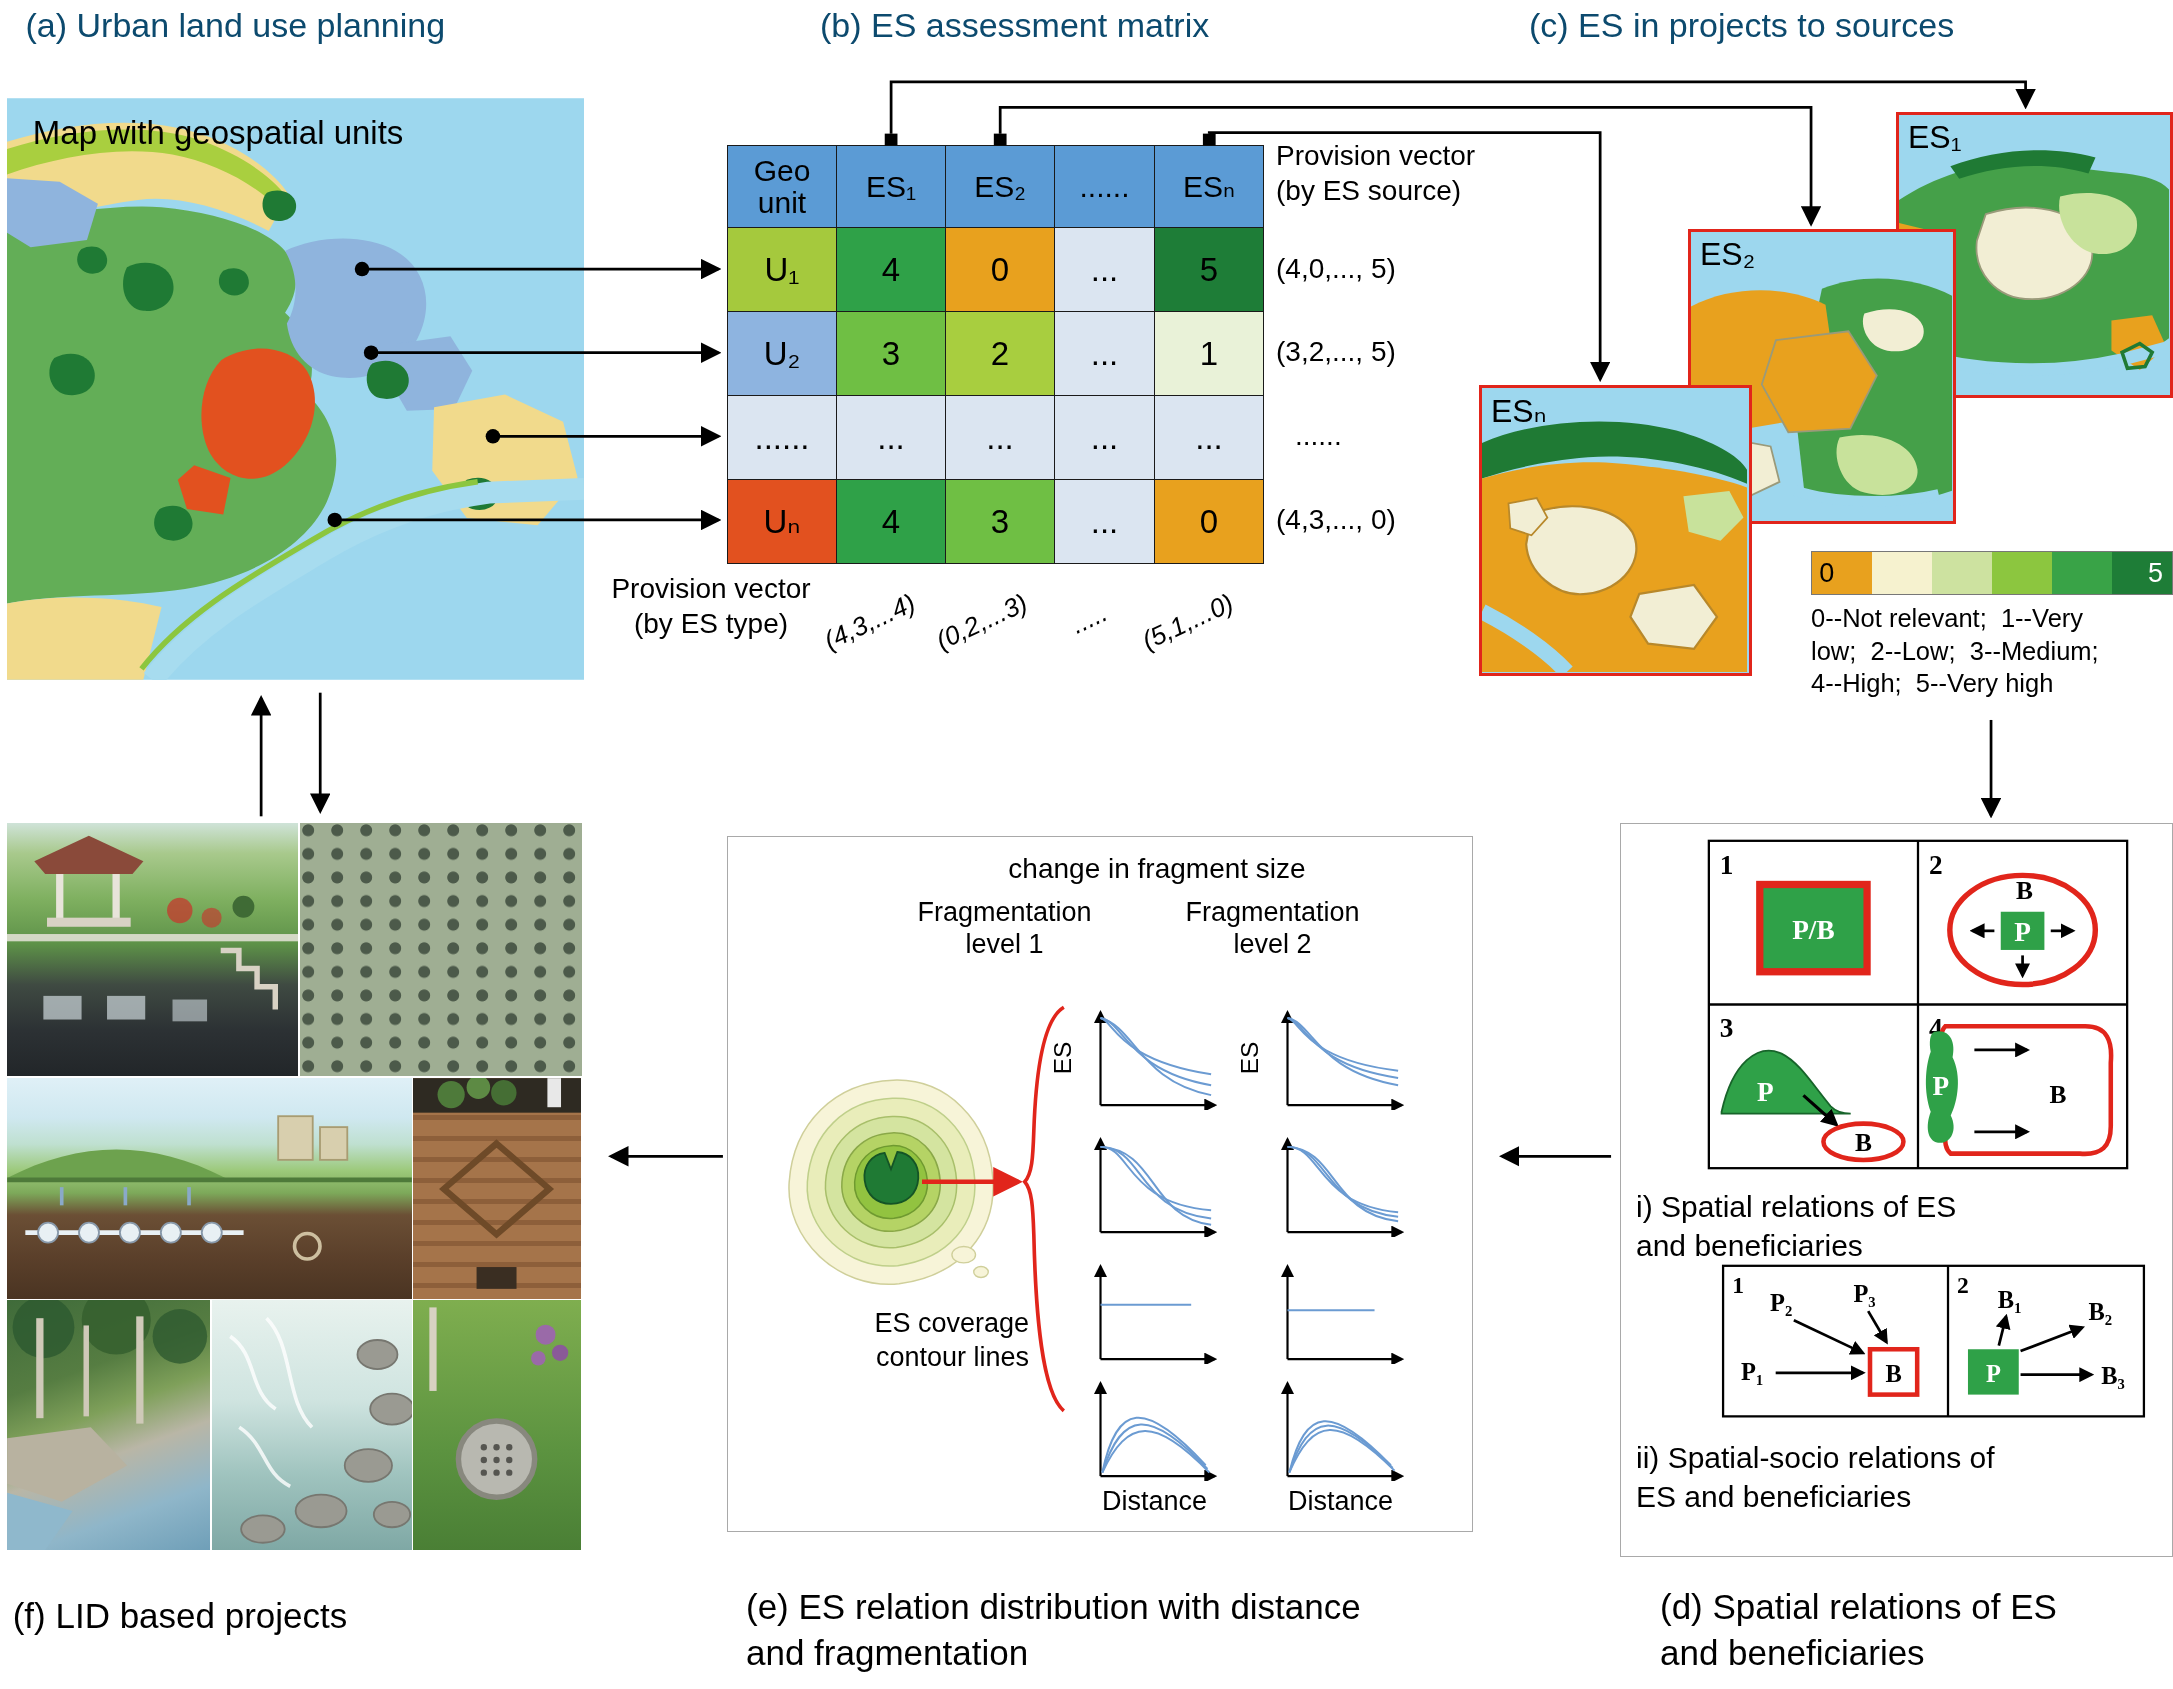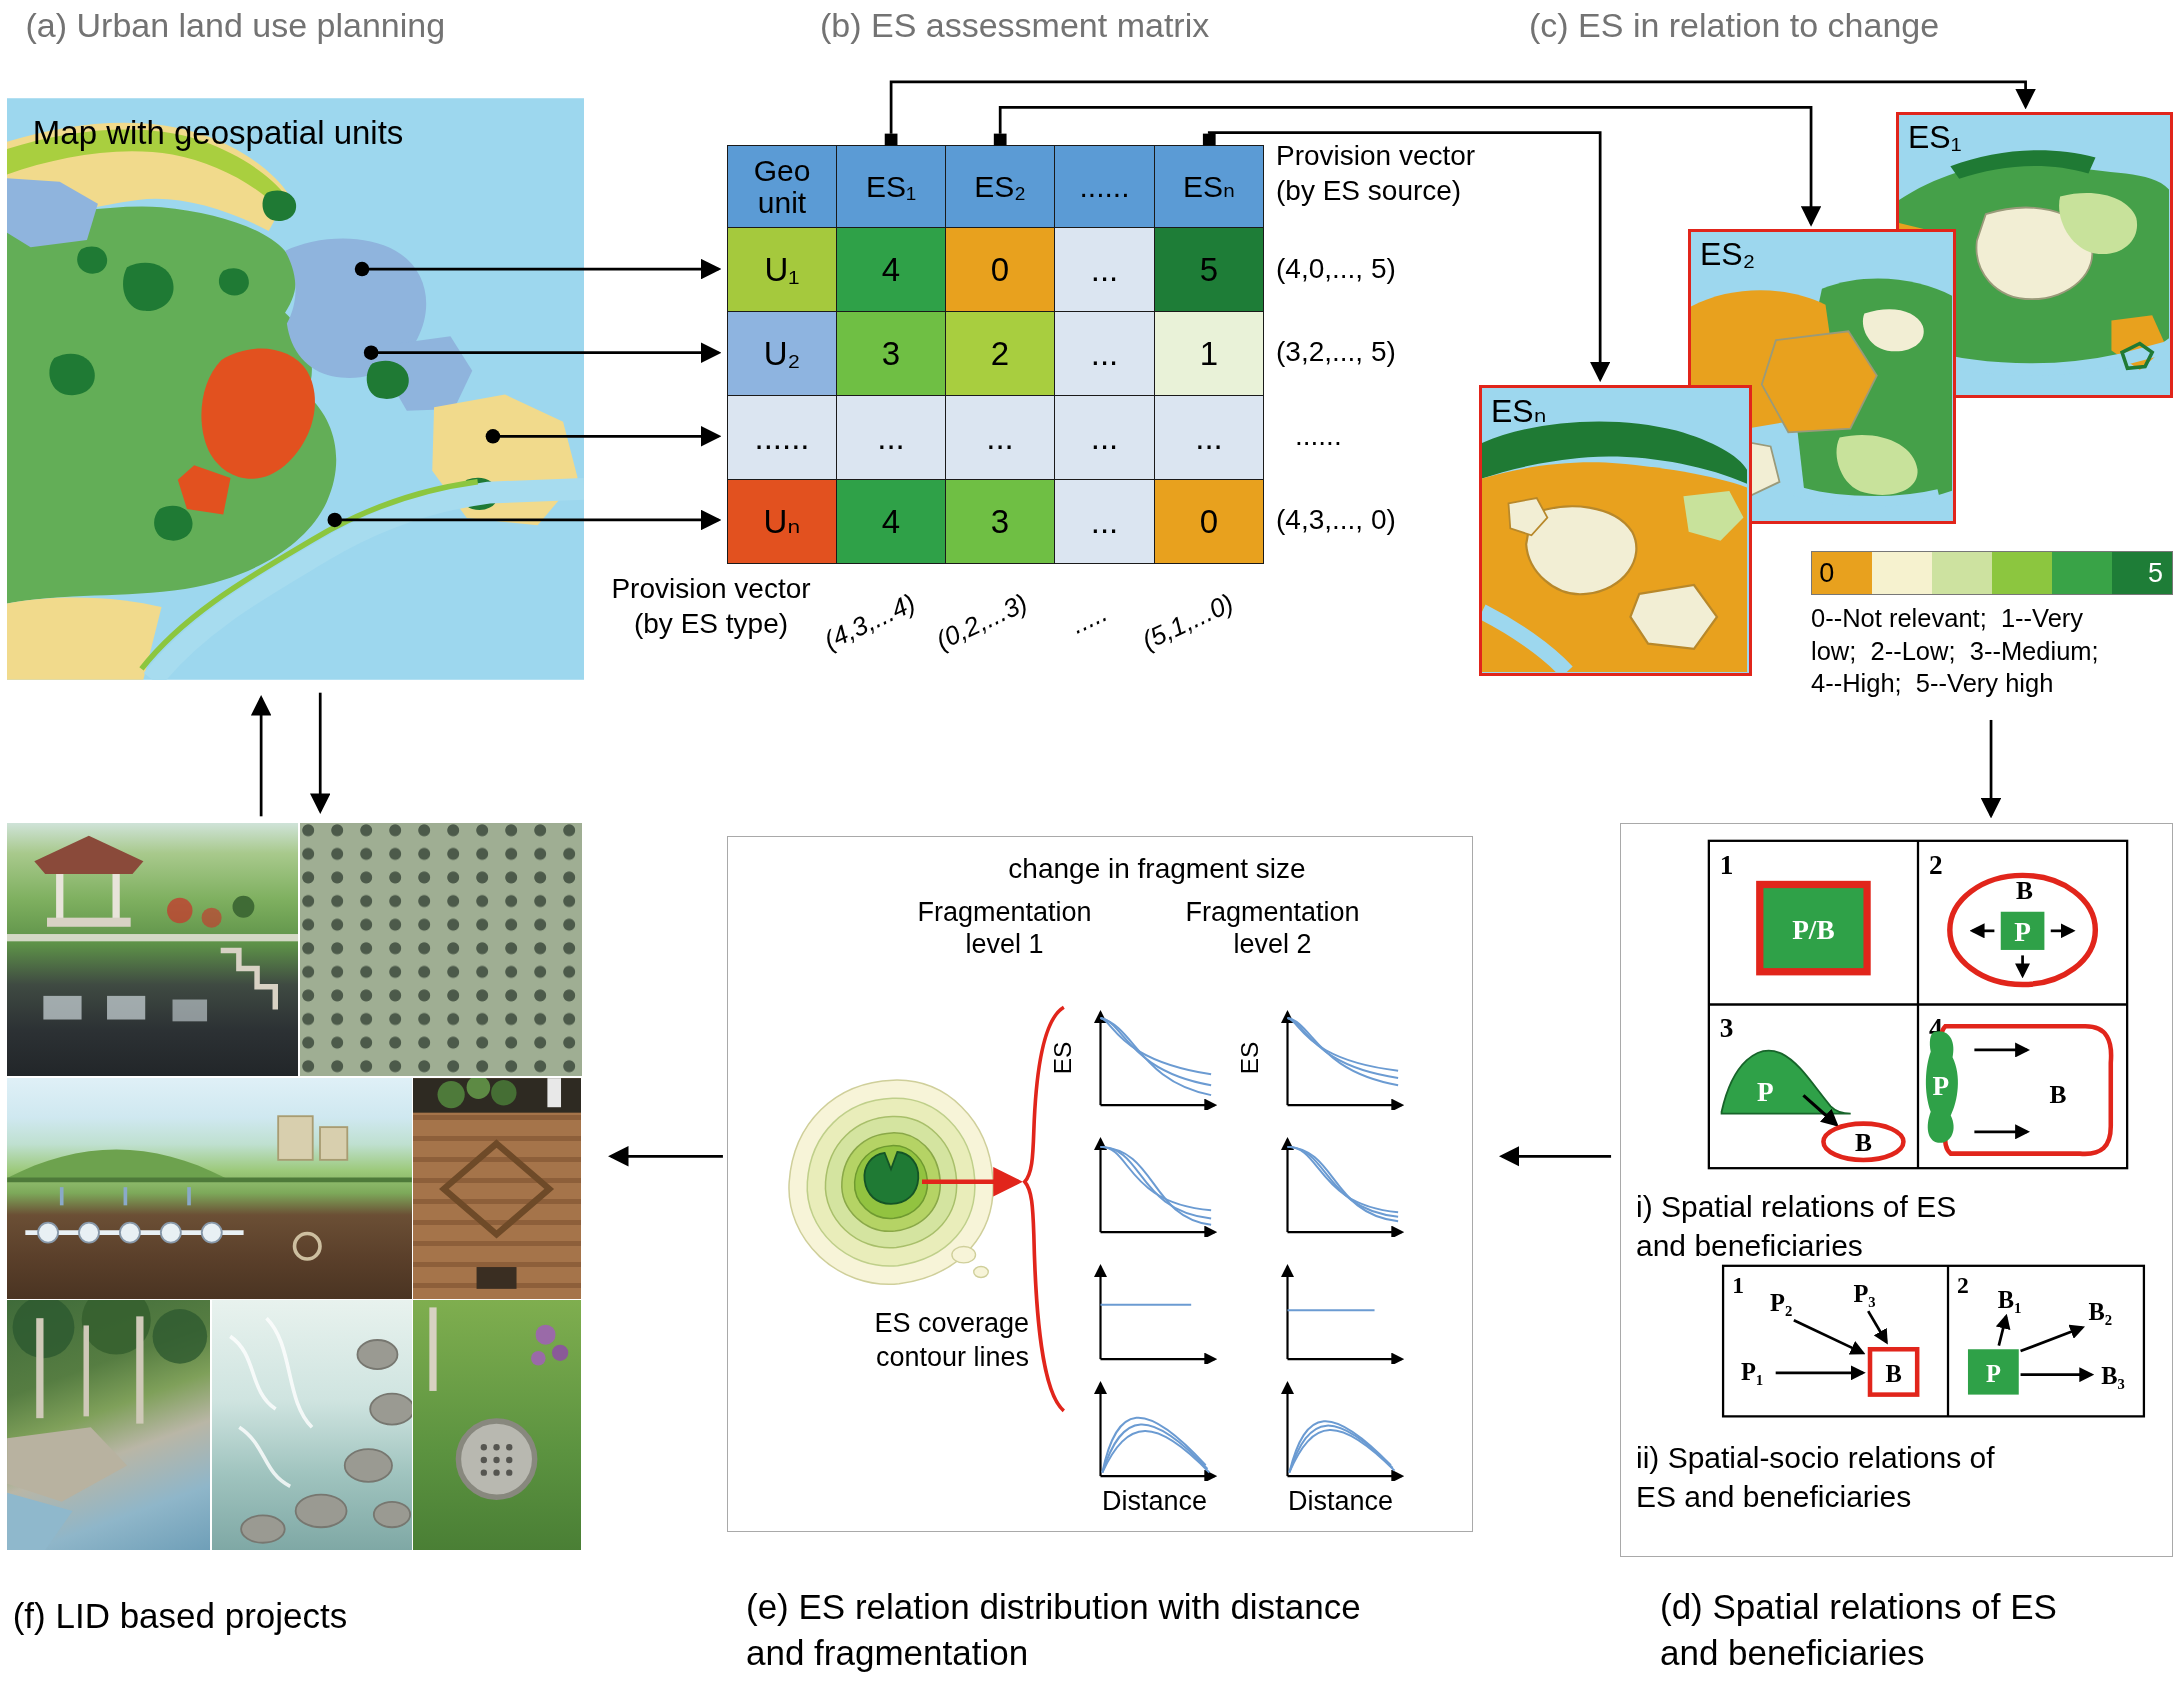--- a/index.html
+++ b/index.html
@@ -1,20 +1,20 @@
 <!DOCTYPE html>
 <html style="font-size:14.5px"><head>
 <meta charset="utf-8">
 <style>
   * { margin:0; padding:0; box-sizing:border-box; }
   html,body { background:#fff; }
   body { font-family:"Liberation Sans","DejaVu Sans",sans-serif; color:#000; }
   #fig { position:relative; width:2174px; height:1689px; background:#fff; overflow:hidden; }
   .abs { position:absolute; }
-  .ttl { font-size:34px; color:#737373; white-space:nowrap;text-align:right; }
+  .ttl { font-size:34px; color:#0c4a6e; white-space:nowrap;text-align:right; }
   .ttl2 { font-size:35px; color:#000; line-height:1.3; }
   .pre { white-space:pre; }
 
   
   #mapA { left:7.3px; top:98px; width:577px; height:648px; }
   #mapA svg { display:block; }
   #map-label { left:25.5px; top:16.4px; font-size:33px; }
 
   
   #matrix { left:727px; top:145px; border-collapse:collapse; table-layout:fixed; }
@@ -98,21 +98,21 @@
           <path d="M0,0 L10,5 L0,10 Z" fill="#000"></path>
         </marker>
       <marker id="arrT" viewBox="0 0 10 10" refX="8" refY="5" markerWidth="5.5" markerHeight="5.5" orient="auto-start-reverse">
           <path d="M0,0 L10,5 L0,10 Z" fill="#000"></path>
         </marker>
     </defs>
   </svg>
 
   <div class="abs ttl" style="left:25.5px;top:5.5px">(a) Urban land use planning</div>
   <div class="abs ttl" style="left:820px;top:5.5px">(b) ES assessment matrix</div>
-  <div class="abs ttl" style="left:1529px;top:5.5px">(c) ES in relation to change</div>
+  <div class="abs ttl" style="left:1529px;top:5.5px">(c) ES in projects to sources</div>
   <div class="abs ttl2" style="left:12.7px;top:1593px">(f) LID based projects</div>
   <div class="abs ttl2" style="left:746px;top:1584px">
     <div>(e) ES relation distribution with distance</div>
     <div>and fragmentation</div>
   </div>
   <div class="abs ttl2" style="left:1660px;top:1584px">
     <div>(d) Spatial relations of ES</div>
     <div>and beneficiaries</div>
   </div>
 

